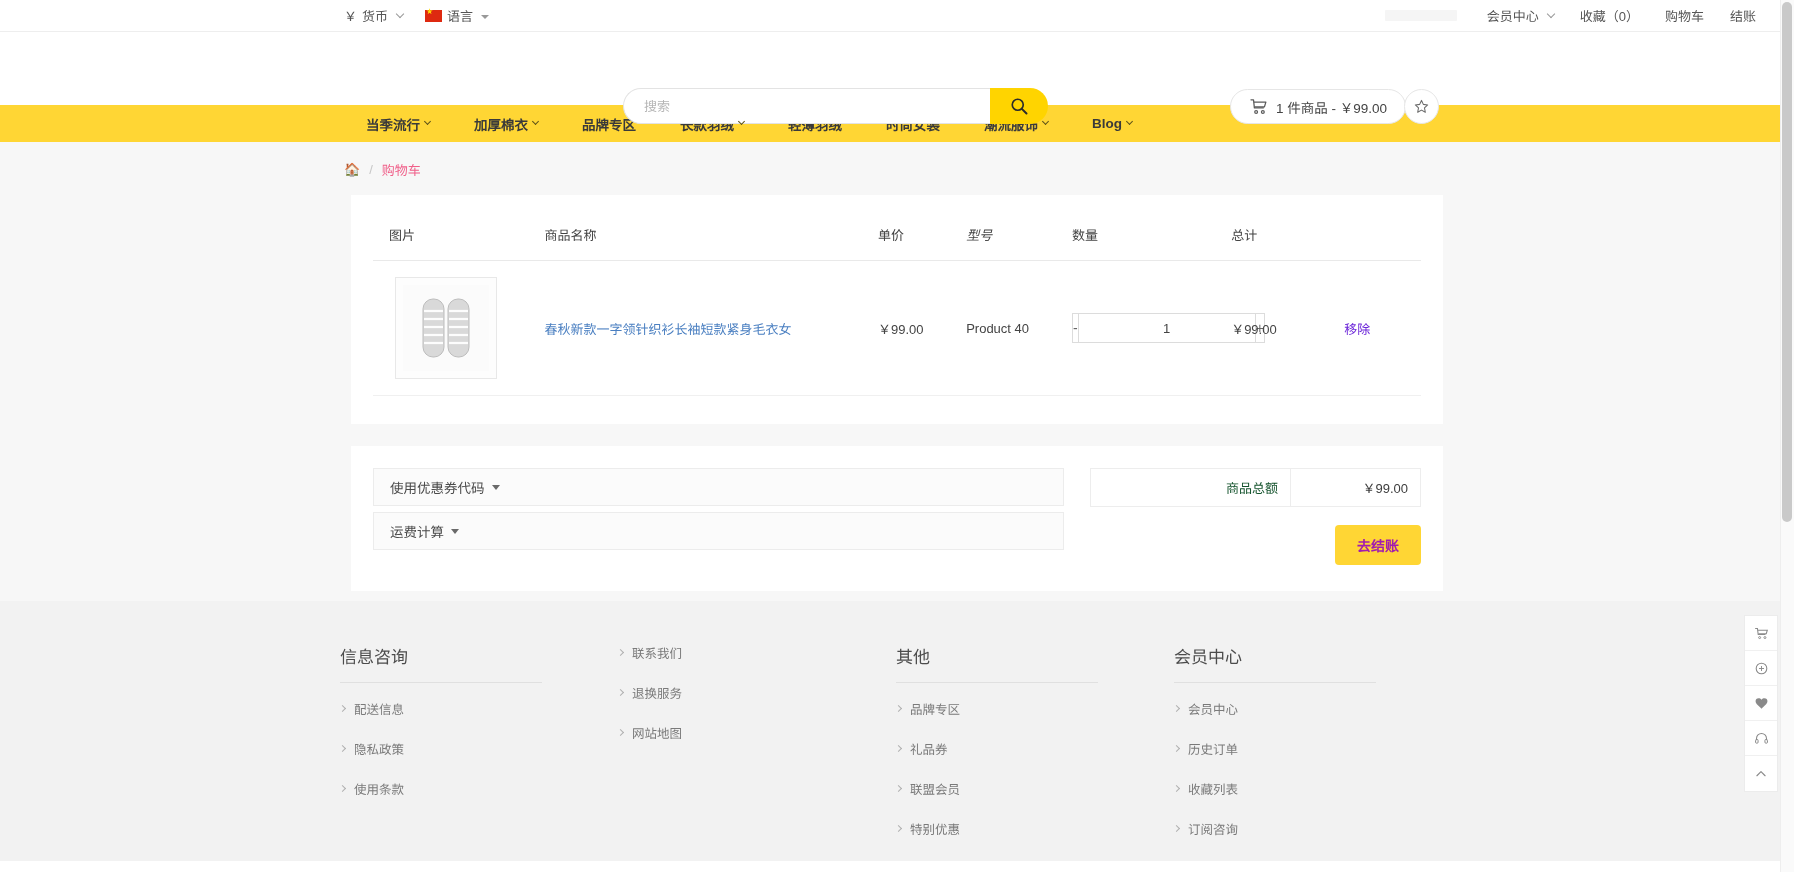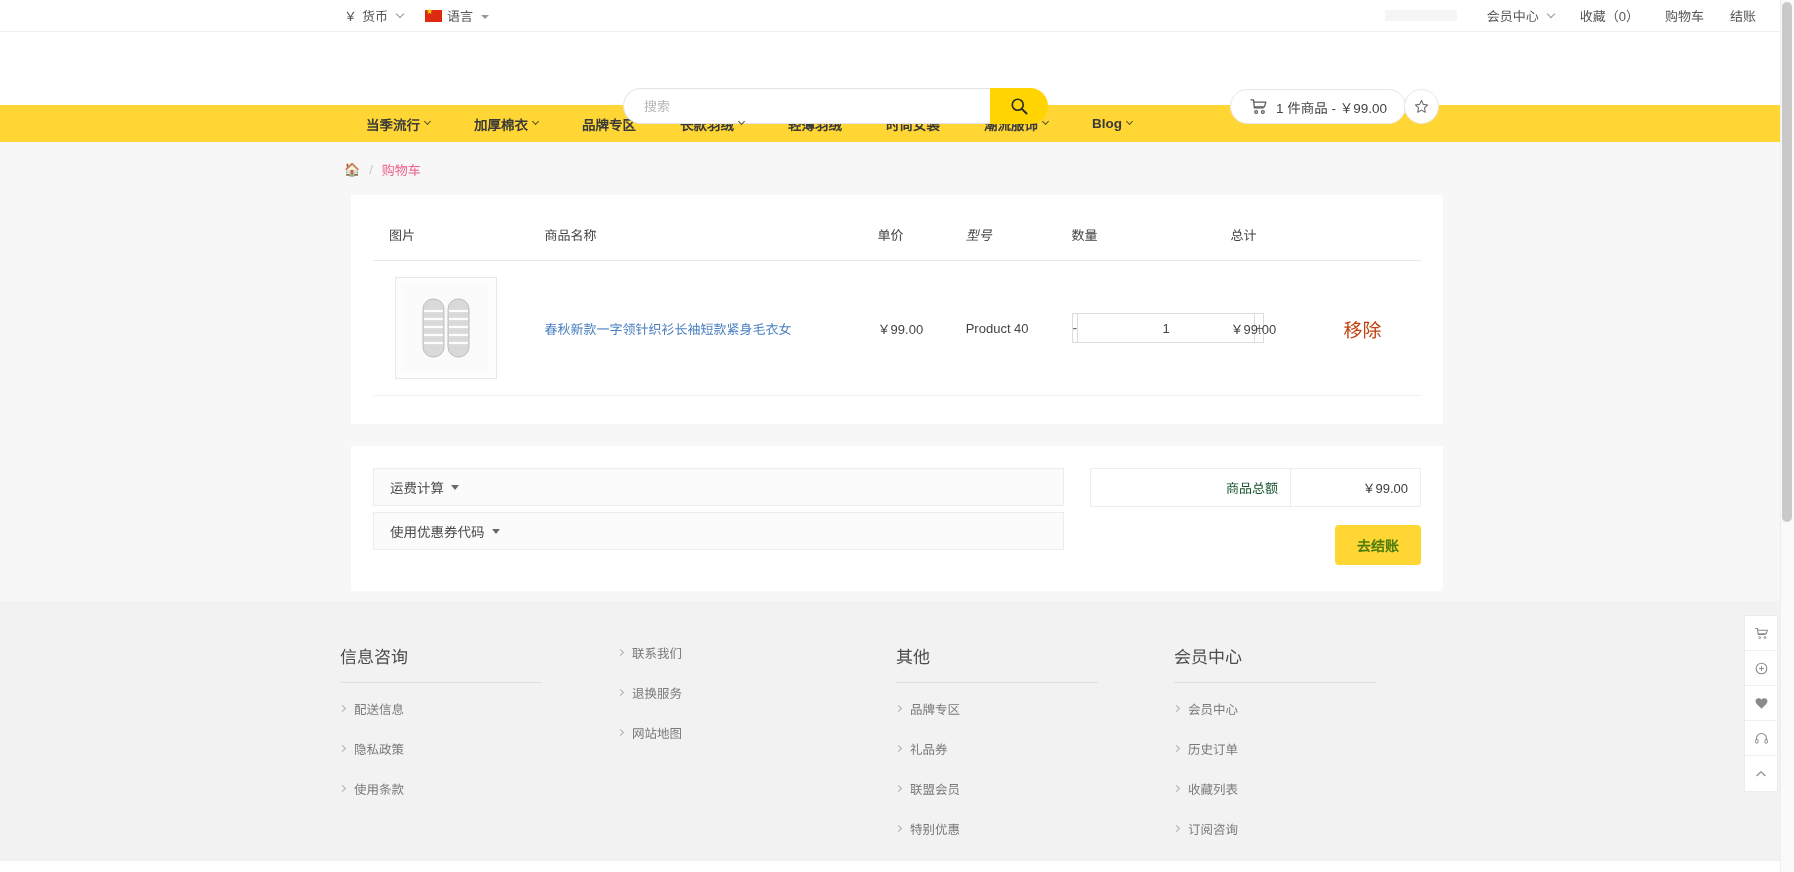--- a/index.html
+++ b/index.html
@@ -158,21 +158,21 @@
   .th-total { width: 120px; margin-left: 46px; }
   .th-act   { width: 90px; }
 
   .prod-thumb {
     width: 102px; height: 102px;
     border:1px solid #e8e8e8; background:#fdfdfd;
     display:flex; align-items:center; justify-content:center;
     overflow:hidden; margin-left: 16px;
   }
   .prod-link { color:#4a7fc1; text-decoration:none; font-size: 13px; }
-  .remove-link { color:#c2410c; text-decoration:none; font-size: 19px; cursor:pointer; }
+  .remove-link { color:#6d28d9; text-decoration:none; font-size: 13px; cursor:pointer; }
 
   .qty-box { display:flex; align-items:stretch; width: 124px; height: 30px; }
   .qty-btn {
     width: 28px; border:1px solid #dcdcdc; background:#fff;
     display:flex; align-items:center; justify-content:center;
     font-size:14px; color:#666; cursor:pointer; user-select:none;
   }
   .qty-val {
     flex:1; border:1px solid #dcdcdc; border-left:none; border-right:none;
     text-align:center; font-size:13px; color:#444; outline:none;
@@ -203,21 +203,21 @@
   table.totals td {
     border:1px solid #ededed;
     padding: 9px 12px;
     font-size: 13px;
   }
   td.tot-label { text-align:right; font-weight:normal; color:#14532d; background:#fff; }
   td.tot-value { text-align:right; color:#3d3d3d; width: 130px; background:#fff; }
   .checkout-wrap { display:flex; justify-content:flex-end; margin-top: 18px; }
   .btn-checkout {
     background:#ffd634; border:none; border-radius:4px;
-    padding: 10px 22px; font-size: 14px; color:#4d7c0f; font-weight:bold;
+    padding: 10px 22px; font-size: 14px; color:#a21caf; font-weight:bold;
     cursor:pointer; font-family: inherit;
   }
 
   
   .footer {
     background:#f2f2f2;
     padding: 42px 0 0 0;
     min-height: 260px;
   }
   .footer-inner {
@@ -414,25 +414,25 @@
               <span class="remove-link">移除</span>
             </td>
           </tr>
         </tbody>
       </table>
     </div>
 
     <div class="panel summary">
       <div class="accordions">
         <div class="acc-row">
+          <span>使用优惠券代码</span>
+          <span class="acc-caret"></span>
+        </div>
+        <div class="acc-row">
           <span>运费计算</span>
-          <span class="acc-caret"></span>
-        </div>
-        <div class="acc-row">
-          <span>使用优惠券代码</span>
           <span class="acc-caret"></span>
         </div>
       </div>
 
       <div class="totals-side">
         <table class="totals">
           <tbody>
               <tr>
             <td class="tot-label">商品总额</td>
             <td class="tot-value">￥99.00</td>

